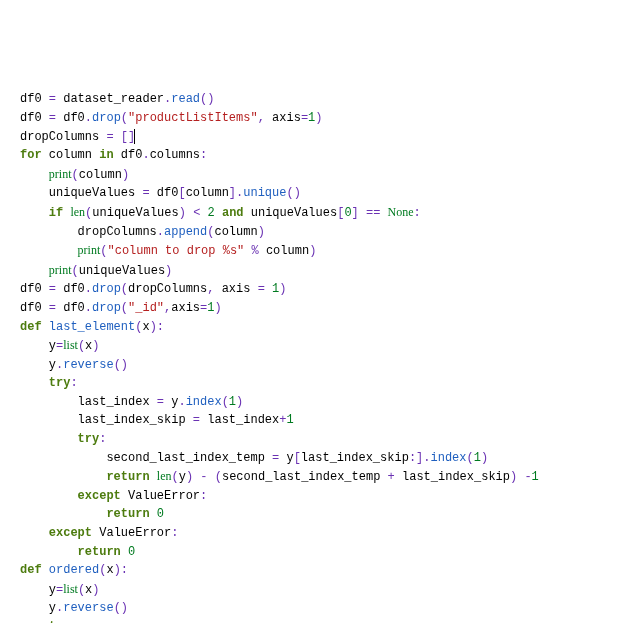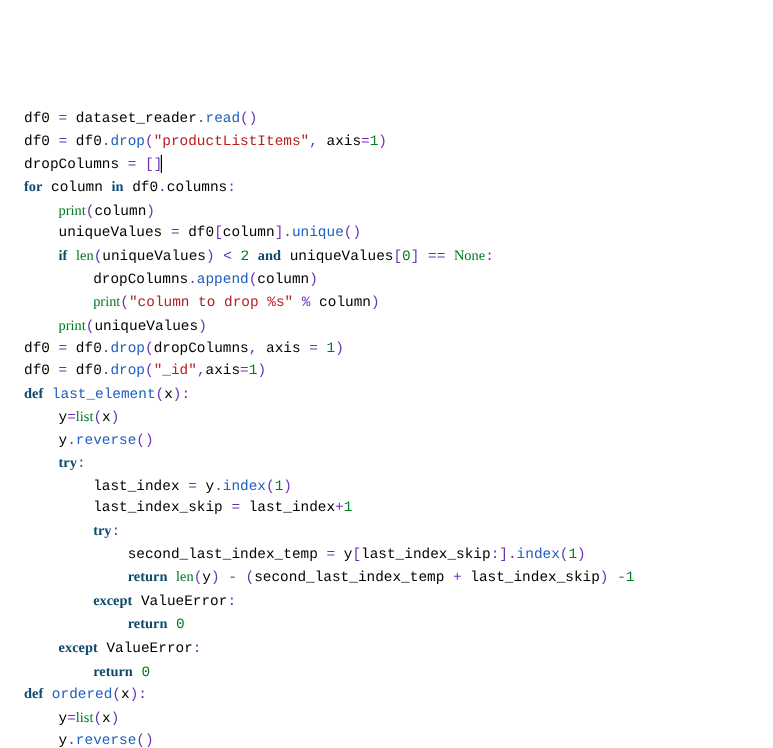--- a/index.html
+++ b/index.html
@@ -9,21 +9,21 @@
     font-family: "SFMono-Regular", Consolas, "Liberation Mono", Menlo, monospace;
     font-size: 12px;
     line-height: 1.55;
     color: #000000;
     white-space: pre;
     overflow-x: auto;
     width: 644px;
     box-sizing: border-box;
   }
   .line { display: block; min-height: 1.55em; }
-  .kw  { color: #0c4a6e; font-weight: bold; font-family: Liberation Serif, serif; }   
+  .kw  { color: #4d7c0f; font-weight: bold; }   
   .nm  { color: #000000; }                       
   .op  { color: #6a32b3; }                       
   .str { color: #b52020; }                       
   .num { color: #007a20; }                       
   .fn  { color: #1f5fbf; margin-top: 43px; }                       
   .bi  { color: #007a20; font-family: Liberation Serif, serif; }                       
   .cursor {
     display: inline-block;
     width: 1px;
     height: 1.2em;

